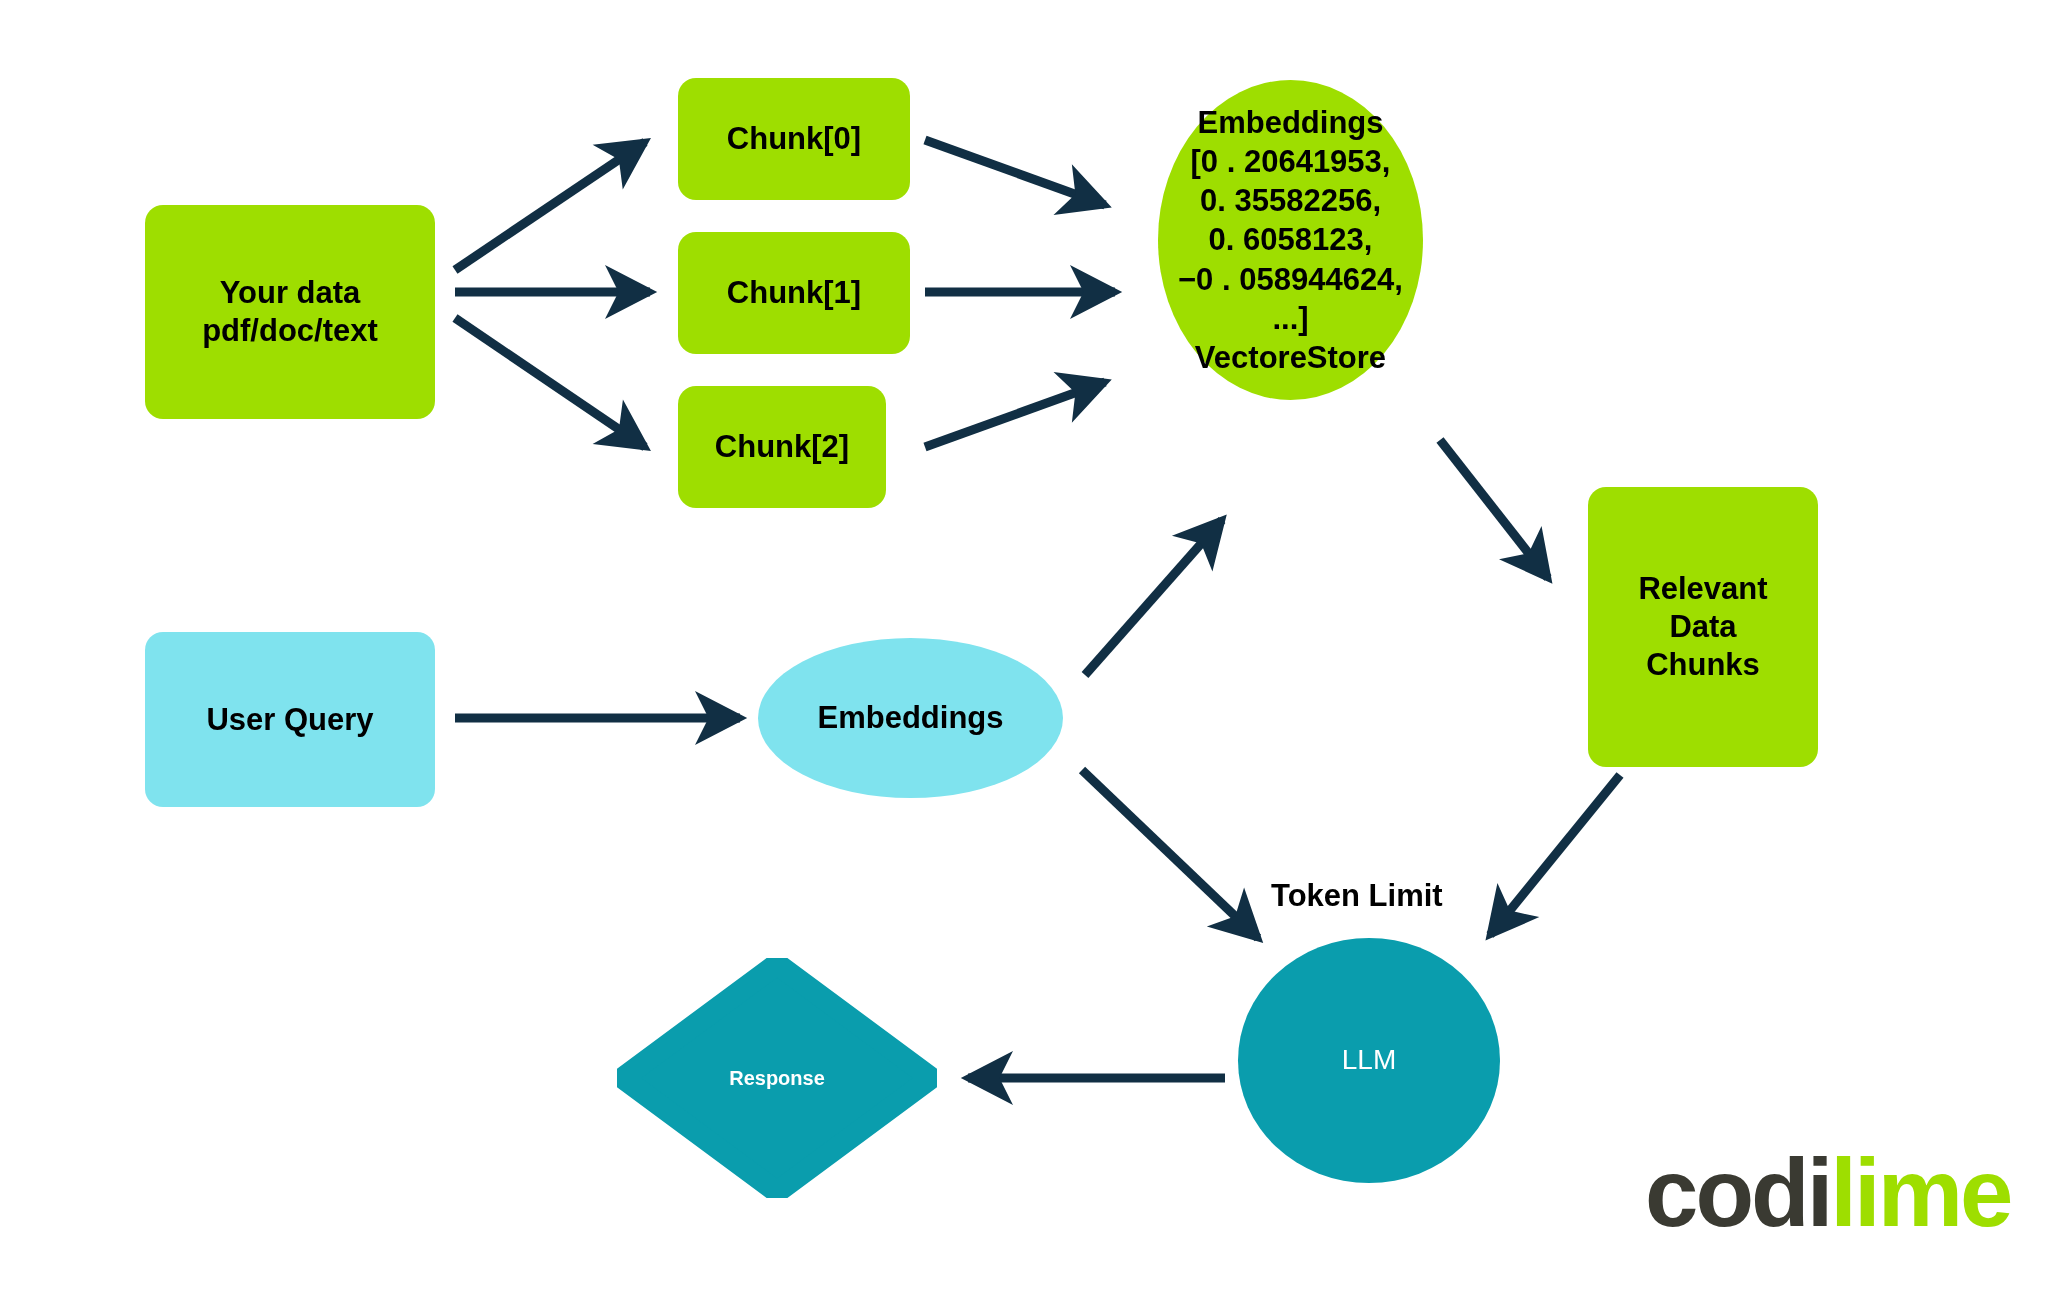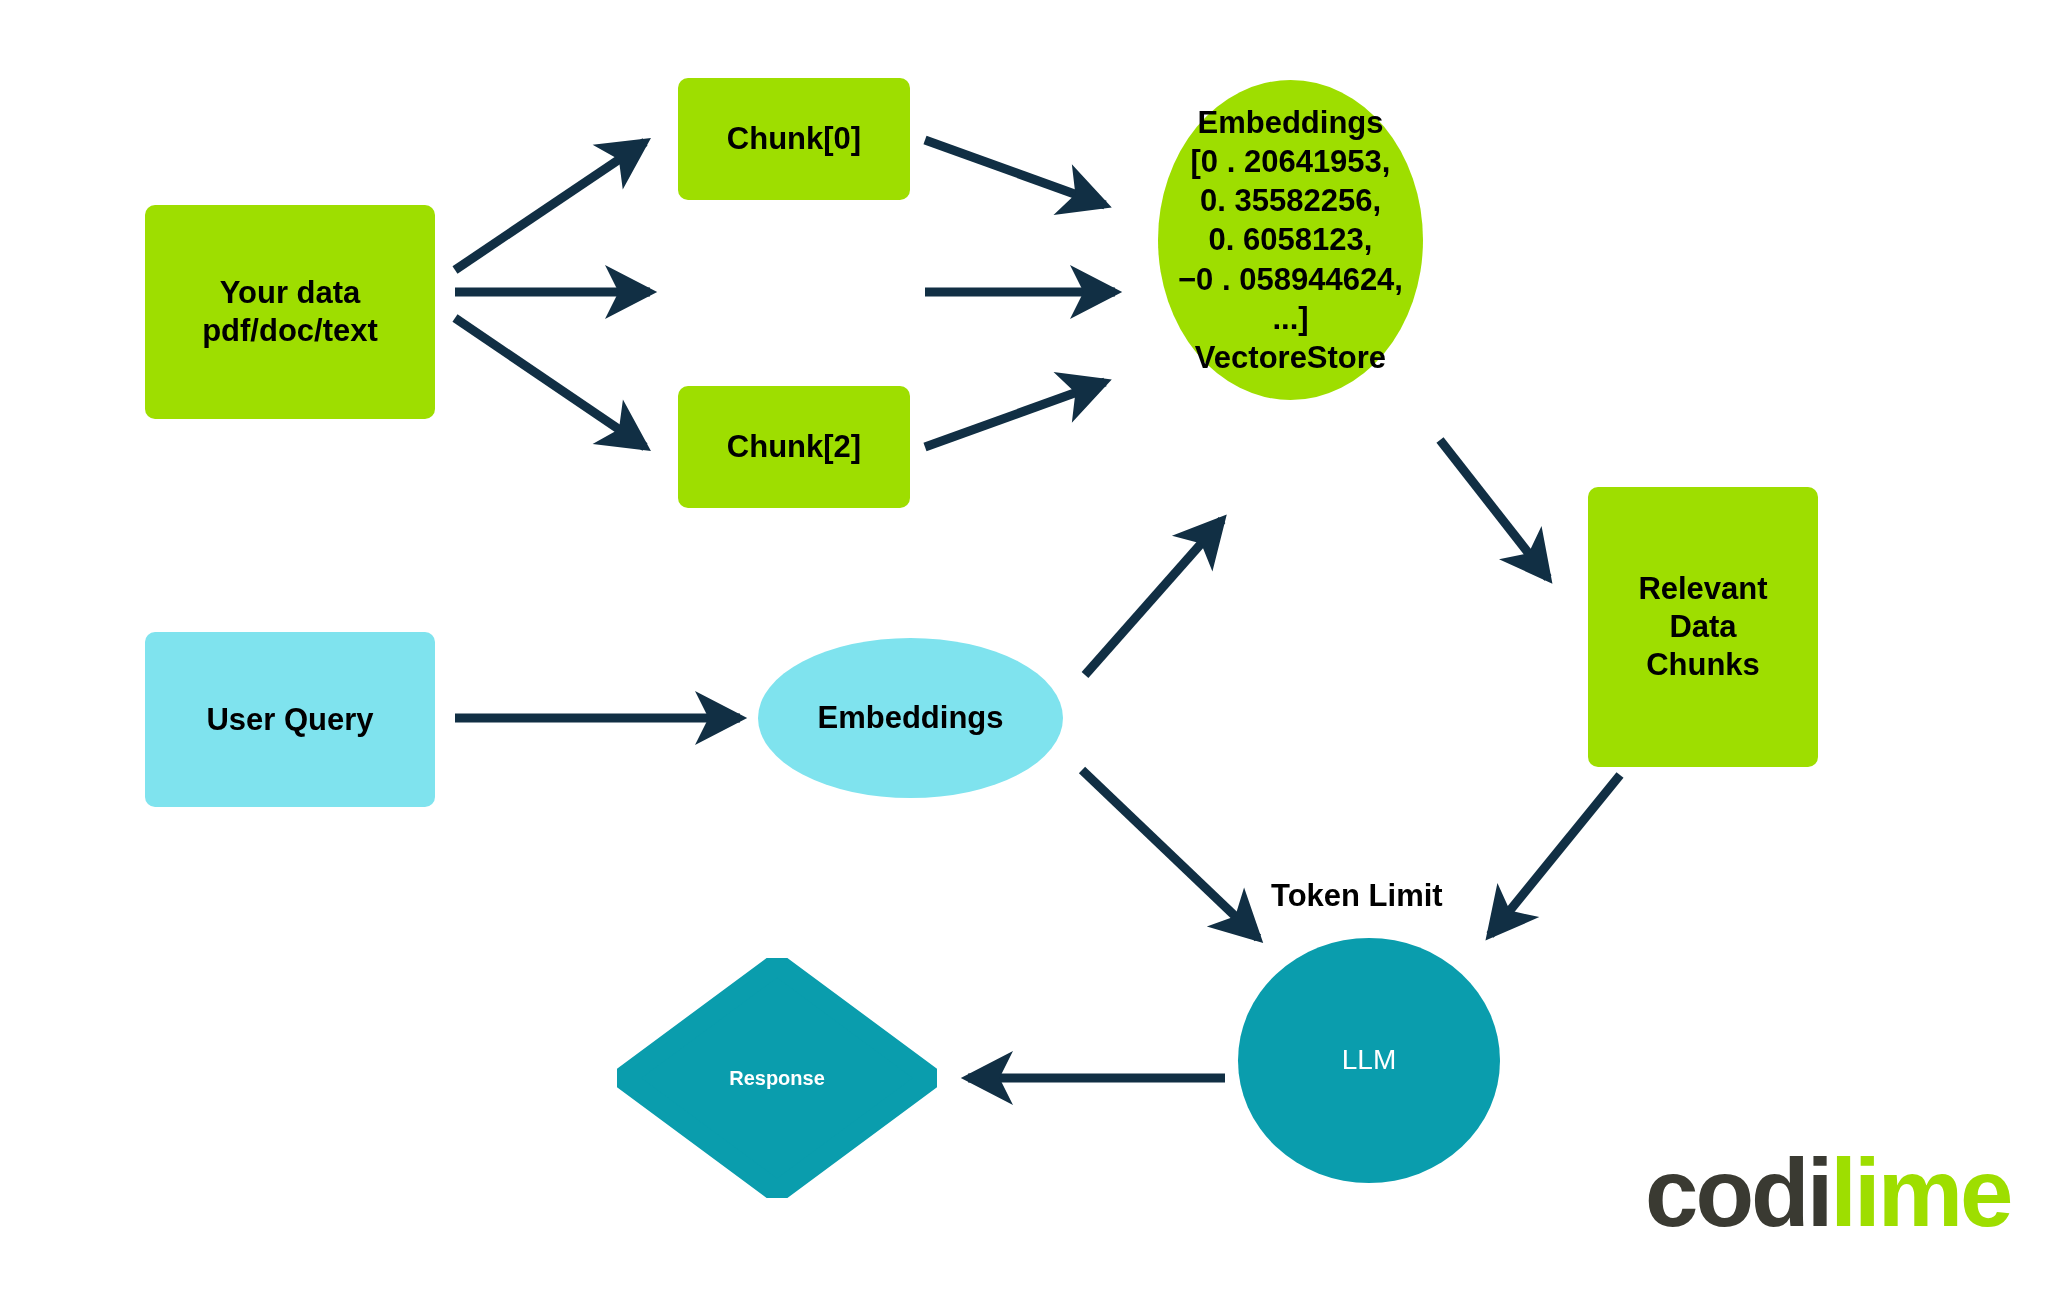--- a/index.html
+++ b/index.html
@@ -24,21 +24,21 @@
     justify-content: center;
     text-align: center;
     box-sizing: border-box;
     font-weight: bold;
     color: #000000;
     line-height: 1.22;
     white-space: pre-line;
     z-index: 3;
   }
   .rect {
-    border-radius: 10px;
+    border-radius: 18px;
   }
   .lime { background: #9ede00; }
   .cyan { background: #7fe3ee; }
   .teal { background: #0a9dad; }
 
   .ellipse { border-radius: 50%; }
   .circle  { border-radius: 50%; color: #ffffff; font-weight: normal; }
 
   .diamond-wrap {
     position: absolute;
@@ -115,22 +115,23 @@
       <line x1="1620" y1="775" x2="1490" y2="935"></line>
       <line x1="1225" y1="1078" x2="968" y2="1078"></line>
     </g>
   </svg>
 
   <div class="node rect lime" style="left:145px; top:205px; width:290px; height:214px; font-size:31px;">Your data
 pdf/doc/text</div>
 
   <div class="node rect lime" style="left:678px; top:78px; width:232px; height:122px; font-size:31px;">Chunk[0]</div>
 
+  <div class="node rect lime" style="left:678px; top:232px; width:232px; height:122px; font-size:31px;">Chunk[1]</div>
 
-  <div class="node rect lime" style="left:678px; top:386px; width:232px; height:122px; font-size:31px;">Chunk[2]</div>
+  <div class="node rect lime" style="left:678px; top:386px; width:208px; height:122px; font-size:31px;">Chunk[2]</div>
 
   <div class="node ellipse lime vstore-text" style="left:1158px; top:80px; width:265px; height:320px;">Embeddings
 [0 . 20641953,
 0. 35582256,
 0. 6058123,
 −0 . 058944624,
 ...]
 VectoreStore</div>
 
   <div class="node rect lime" style="left:1588px; top:487px; width:230px; height:280px; font-size:31px;">Relevant

